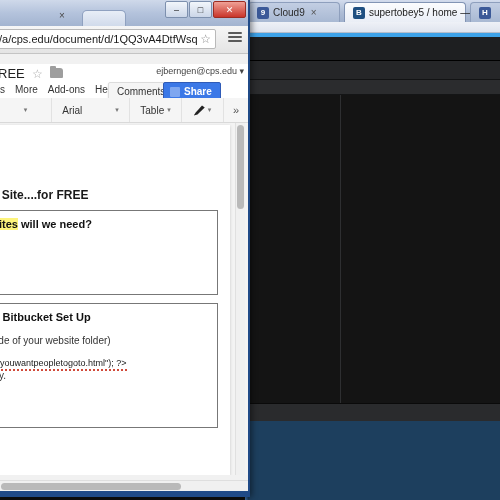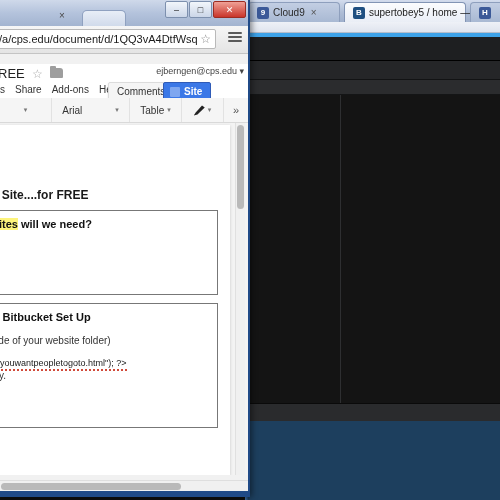--- a/index.html
+++ b/index.html
@@ -549,29 +549,29 @@
       <div class="gd-title">REE</div>
       <div class="gd-title-star">☆</div>
       <div class="gd-title-folder"></div>
       <div class="gd-account">
         <span>ejberngen@cps.edu</span>
         <span>▾</span>
       </div>
 
       <div class="gd-menus">
         <span>s</span>
-        <span>Share</span>
+        <span>More</span>
         <span>Add-ons</span>
         <span>Hel</span>
       </div>
 
       <div class="gd-comments-btn">Comments</div>
       <div class="gd-share-btn">
         <span class="lock-glyph"></span>
-        <span>Site</span>
+        <span>Share</span>
       </div>
     </div>
 
     <div class="gd-toolbar">
       <div class="tb-cell" style="width:52px;">
         <span class="caret">▾</span>
       </div>
       <div class="tb-cell" style="width:78px;">
         <span>Arial</span>
         <span class="caret" style="margin-left:30px;">▾</span>

